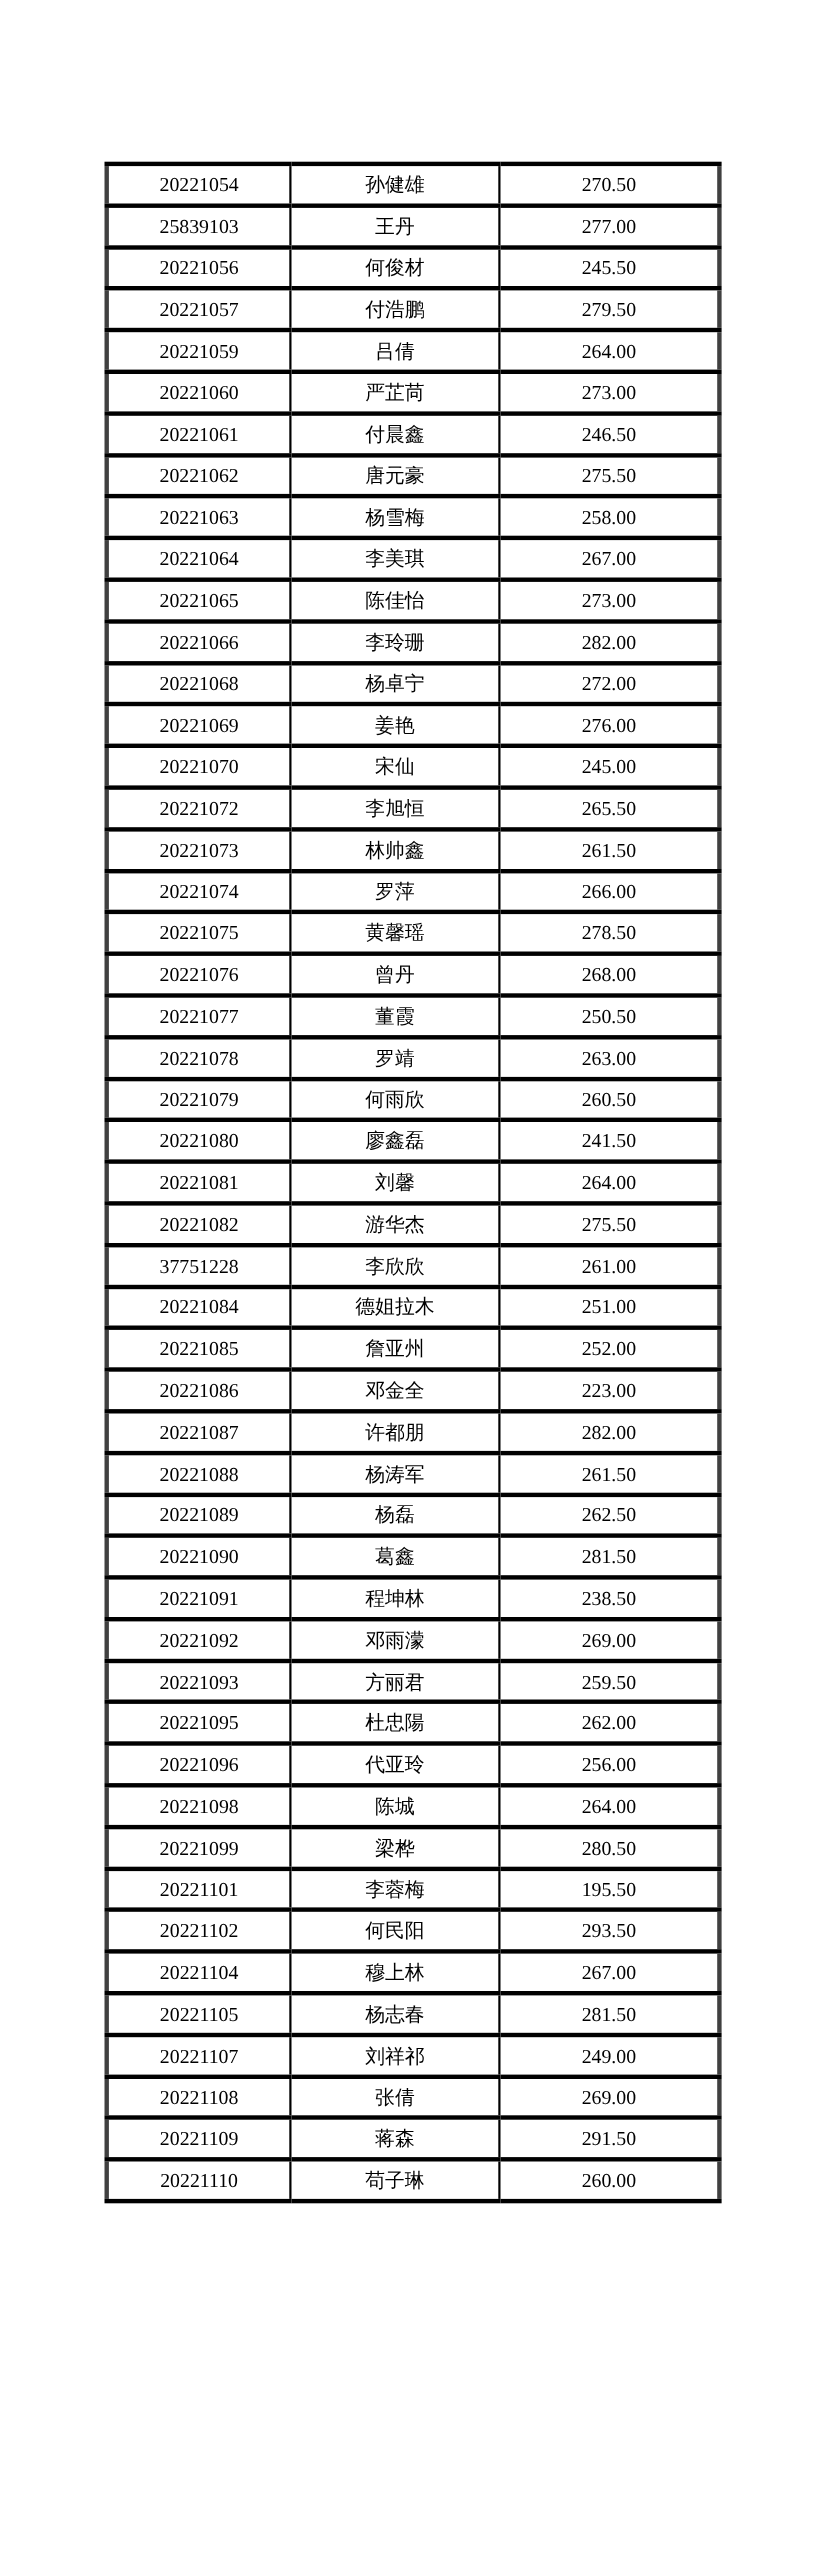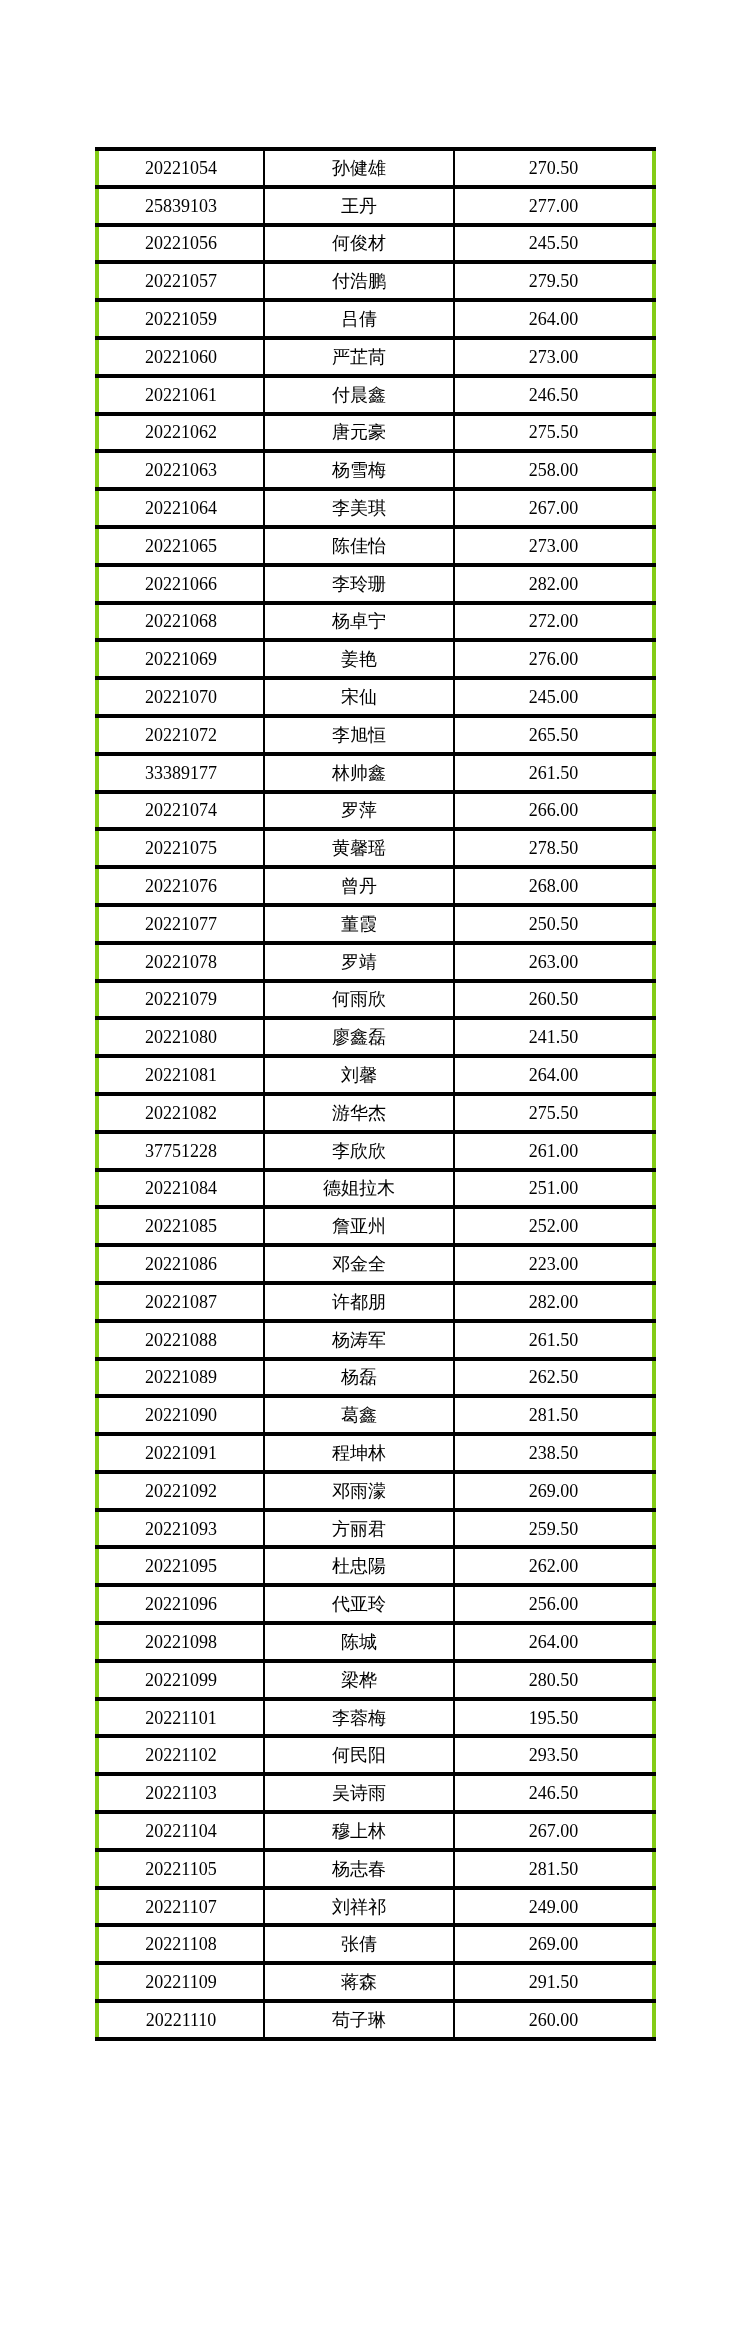--- a/index.html
+++ b/index.html
@@ -16,21 +16,21 @@
   }
   .table-wrap {
     position: absolute;
     left: 95px;
     top: 147px;
   }
   table.score-table {
     border-collapse: collapse;
     table-layout: fixed;
     width: 557px;
-    border: 4px solid #84cc16;
+    border: 4px solid #404040;
   }
   table.score-table col.col-id    { width: 167px; }
   table.score-table col.col-name  { width: 190px; }
   table.score-table col.col-score { width: 200px; }
   table.score-table tr {
     height: 37.8px;
   }
   table.score-table td {
     border: 2px solid #000000;
     border-top-width: 4px;
@@ -147,21 +147,21 @@
     <td>245.00</td>
   </tr>
 
   <tr>
     <td>20221072</td>
     <td>李旭恒</td>
     <td>265.50</td>
   </tr>
 
   <tr>
-    <td>33389177</td>
+    <td>20221073</td>
     <td>林帅鑫</td>
     <td>261.50</td>
   </tr>
 
   <tr>
     <td>20221074</td>
     <td>罗萍</td>
     <td>266.00</td>
   </tr>
 
@@ -310,25 +310,20 @@
     <td>李蓉梅</td>
     <td>195.50</td>
   </tr>
 
   <tr>
     <td>20221102</td>
     <td>何民阳</td>
     <td>293.50</td>
   </tr>
 
-  <tr>
-    <td>20221103</td>
-    <td>吴诗雨</td>
-    <td>246.50</td>
-  </tr>
 
   <tr>
     <td>20221104</td>
     <td>穆上林</td>
     <td>267.00</td>
   </tr>
 
   <tr>
     <td>20221105</td>
     <td>杨志春</td>

